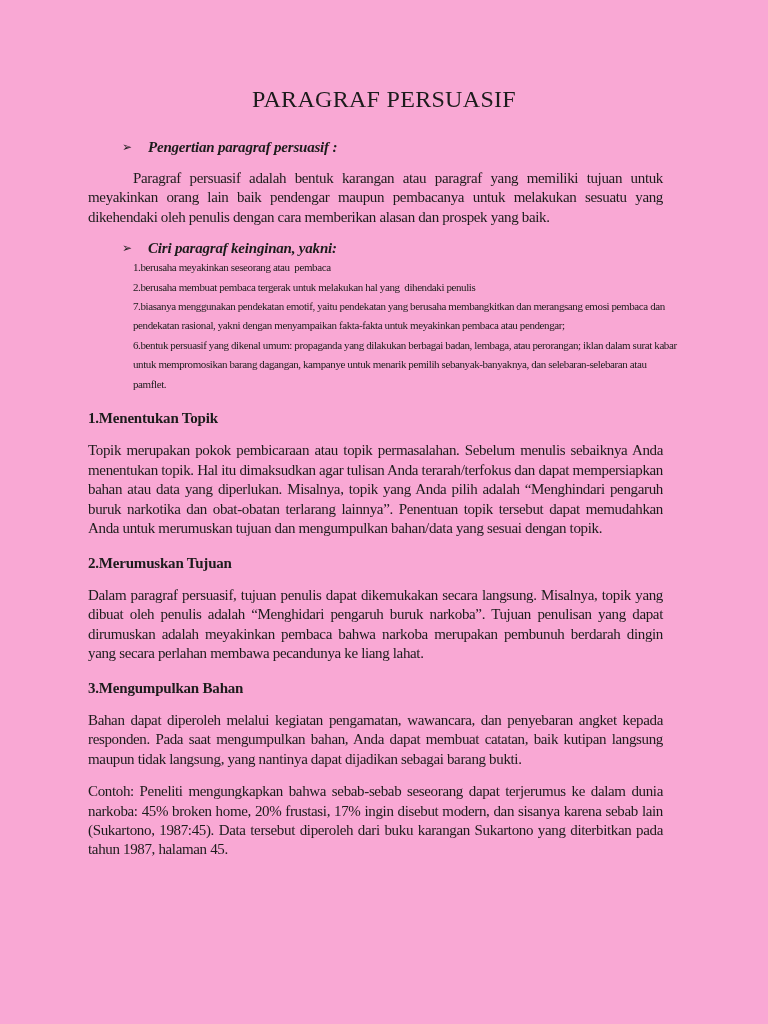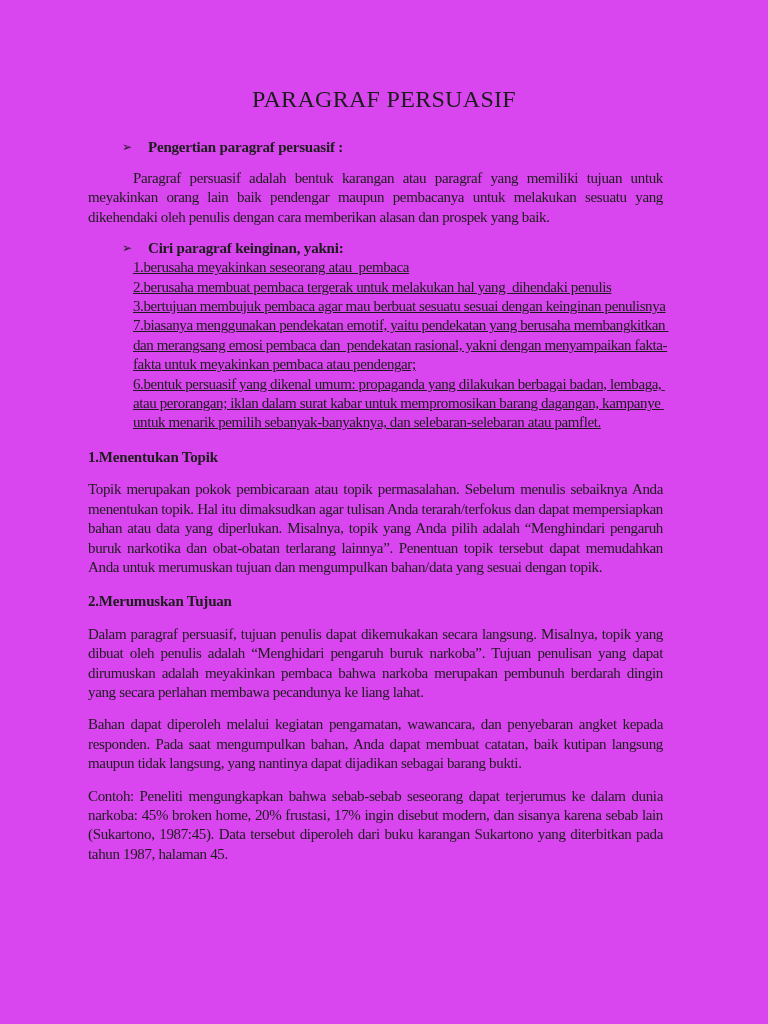--- a/index.html
+++ b/index.html
@@ -13,38 +13,39 @@
     overflow: hidden;
     font-family: "Liberation Serif", serif;
     color: #1c1c1c;
     -webkit-font-smoothing: antialiased;
   }
   .page {
     box-sizing: border-box;
     width: 768px;
     height: 1024px;
     padding: 84px 88px 0 88px;
-    background: #d946ef;
+    background: #f9a8d4;
   }
   .doc-title {
     margin: 0;
     font-size: 24px;
     font-weight: 400;
     text-align: center;
     letter-spacing: 0.3px;
     line-height: 30px;
     color: #1c1c1c;
   }
   .bullet-heading {
     margin: 0;
     padding-left: 34px;
     font-size: 15px;
     font-weight: 700;
     line-height: 19px;
     letter-spacing: -0.2px;
+    font-style: italic;
   }
   .bullet-heading .bullet {
     display: inline-block;
     width: 26px;
     font-family: "DejaVu Sans", sans-serif;
     font-size: 12px;
     font-weight: 400;
     vertical-align: 1px;
   }
   .mt-title-gap { margin-top: 24px; }
@@ -52,24 +53,23 @@
     margin: 12px 17px 0 0;
     font-size: 15px;
     line-height: 19.4px;
     letter-spacing: -0.35px;
     text-align: justify;
   }
   .first-indent { text-indent: 45px; }
   .mt-heading { margin-top: 12px; }
   .list-block {
     margin: 0 0 0 45px;
-    font-size: 15px;
+    font-size: 11px;
     line-height: 19.4px;
     letter-spacing: -0.4px;
-    text-decoration: underline;
   }
   .list-item {
     margin: 0;
     white-space: pre-wrap;
   }
   .step-heading {
     margin: 15px 0 0 0;
     font-size: 15px;
     font-weight: 700;
     line-height: 19.4px;
@@ -86,29 +86,29 @@
 
   <p class="bullet-heading mt-title-gap"><span class="bullet">➢</span><span>Pengertian paragraf persuasif :</span></p>
 
   <p class="body-par first-indent">Paragraf persuasif adalah bentuk karangan atau paragraf yang memiliki tujuan untuk meyakinkan orang lain baik pendengar maupun pembacanya untuk melakukan sesuatu yang dikehendaki oleh penulis dengan cara memberikan alasan dan prospek yang baik.</p>
 
   <p class="bullet-heading mt-heading"><span class="bullet">➢</span><span>Ciri paragraf keinginan, yakni:</span></p>
 
   <div class="list-block">
     <p class="list-item">1.berusaha meyakinkan seseorang atau  pembaca</p>
     <p class="list-item">2.berusaha membuat pembaca tergerak untuk melakukan hal yang  dihendaki penulis</p>
-    <p class="list-item">3.bertujuan membujuk pembaca agar mau berbuat sesuatu sesuai dengan keinginan penulisnya</p>
     <p class="list-item">7.biasanya menggunakan pendekatan emotif, yaitu pendekatan yang berusaha membangkitkan dan merangsang emosi pembaca dan  pendekatan rasional, yakni dengan menyampaikan fakta-fakta untuk meyakinkan pembaca atau pendengar;</p>
     <p class="list-item">6.bentuk persuasif yang dikenal umum: propaganda yang dilakukan berbagai badan, lembaga, atau perorangan; iklan dalam surat kabar untuk mempromosikan barang dagangan, kampanye untuk menarik pemilih sebanyak-banyaknya, dan selebaran-selebaran atau pamflet.</p>
   </div>
 
 
   <h2 class="step-heading">1.Menentukan Topik</h2>
   <p class="body-par mt-step">Topik merupakan pokok pembicaraan atau topik permasalahan. Sebelum menulis sebaiknya Anda menentukan topik. Hal itu dimaksudkan agar tulisan Anda terarah/terfokus dan dapat mempersiapkan bahan atau data yang diperlukan. Misalnya, topik yang Anda pilih adalah “Menghindari pengaruh buruk narkotika dan obat-obatan terlarang lainnya”. Penentuan topik tersebut dapat memudahkan Anda untuk merumuskan tujuan dan mengumpulkan bahan/data yang sesuai dengan topik.</p>
 
   <h2 class="step-heading">2.Merumuskan Tujuan</h2>
   <p class="body-par mt-step">Dalam paragraf persuasif, tujuan penulis dapat dikemukakan secara langsung. Misalnya, topik yang dibuat oleh penulis adalah “Menghidari pengaruh buruk narkoba”. Tujuan penulisan yang dapat dirumuskan adalah meyakinkan pembaca bahwa narkoba merupakan pembunuh berdarah dingin yang secara perlahan membawa pecandunya ke liang lahat.</p>
 
+  <h2 class="step-heading">3.Mengumpulkan Bahan</h2>
   <p class="body-par mt-step">Bahan dapat diperoleh melalui kegiatan pengamatan, wawancara, dan penyebaran angket kepada responden. Pada saat mengumpulkan bahan, Anda dapat membuat catatan, baik kutipan langsung maupun tidak langsung, yang nantinya dapat dijadikan sebagai barang bukti.</p>
 
   <p class="body-par mt-step">Contoh: Peneliti mengungkapkan bahwa sebab-sebab seseorang dapat terjerumus ke dalam dunia narkoba: 45% broken home, 20% frustasi, 17% ingin disebut modern, dan sisanya karena sebab lain (Sukartono, 1987:45). Data tersebut diperoleh dari buku karangan Sukartono yang diterbitkan pada tahun 1987, halaman 45.</p>
 
 </div>
 
 </body></html>

